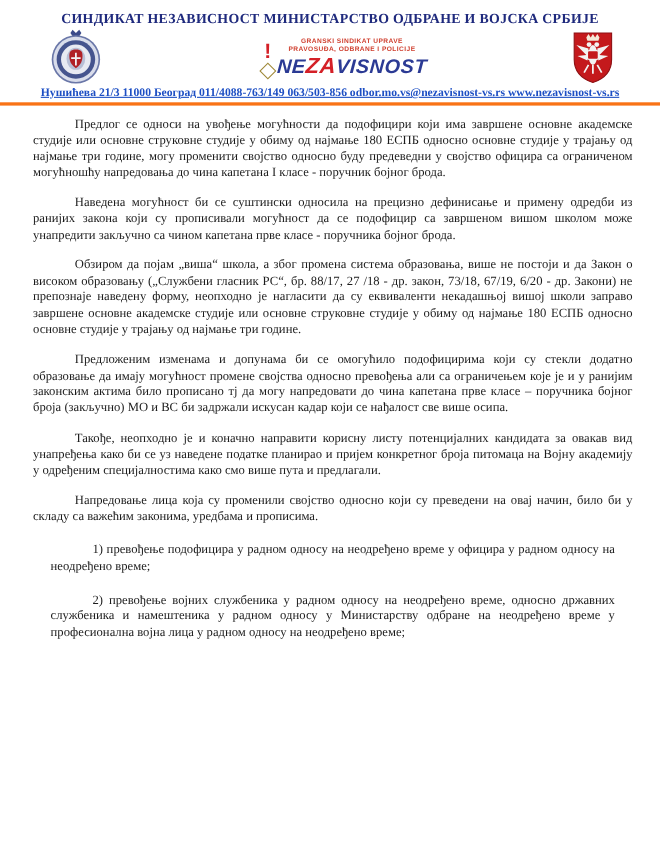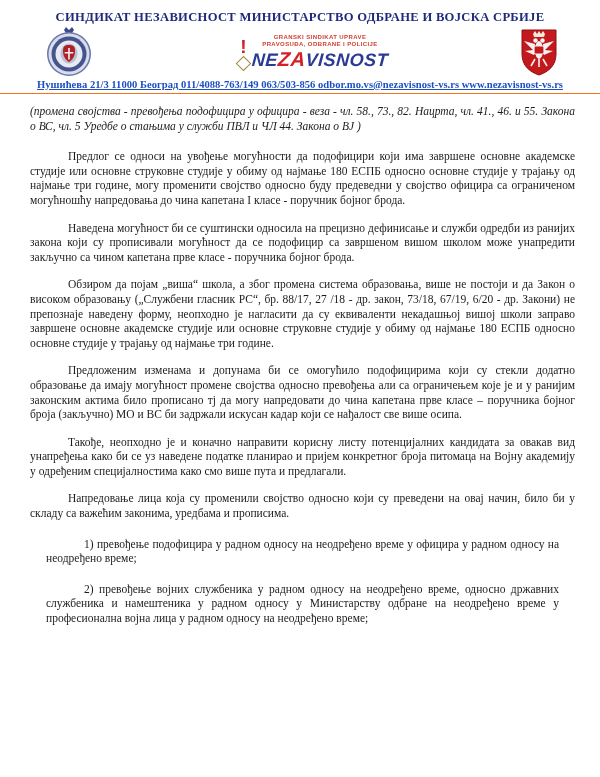--- a/index.html
+++ b/index.html
@@ -81,21 +81,21 @@
   }
   .wordmark .red { color: #d42027; font-size: 20px; }
 
   .contact-line {
     text-align: center;
     font-weight: bold;
     font-size: 10.6px;
     color: #1d4fc4;
     text-decoration: underline;
     margin-top: 2px;
-    border-bottom: 1px solid #f97316;
+    border-bottom: 3px solid #f97316;
     padding-bottom: 3px;
   }
 
   
   .bodytext {
     padding: 10px 25px 0 30px;
     font-size: 11.5px;
     line-height: 14.6px;
     text-align: justify;
   }
@@ -164,23 +164,22 @@
           <path d="M15 31 L11 38 M19 31 L19 39 M23 31 L27 38" stroke="#f2f2f2" stroke-width="1.6"></path>
           <rect x="14" y="18" width="10" height="8" rx="1.5" fill="#c4191c" stroke="#f2f2f2" stroke-width="1.2"></rect>
         </svg>
       </div>
     </div>
 
     <div class="contact-line">Нушићева 21/3 11000 Београд  011/4088-763/149 063/503-856  odbor.mo.vs@nezavisnost-vs.rs  www.nezavisnost-vs.rs</div>
   </div>
 
   <div class="bodytext">
-    <p class="subject">(промена својства - превођења подофицира у официра - веза - чл. 58., 73., 82. Нацрта, чл. 41., 46. и 55. Закона о ВС, чл. 5 Уредбе о стањима у служби ПВЛ и ЧЛ 44. Закона о ВЈ )</p>
     <p>Предлог се односи на увођење могућности да подофицири који има завршене основне академске студије или основне струковне студије у обиму од најмање 180 ЕСПБ односно основне студије у трајању од најмање три године, могу променити својство односно буду предеведни у својство официра са ограниченом могућношћу напредовања до чина капетана I класе - поручник бојног брода.</p>
-    <p>Наведена могућност би се суштински односила на прецизно дефинисање и служби одредби из ранијих закона који су прописивали могућност да се подофицир са завршеном вишом школом може унапредити закључно са чином капетана прве класе - поручника бојног брода.</p>
+    <p>Наведена могућност би се суштински односила на прецизно дефинисање и примену одредби из ранијих закона који су прописивали могућност да се подофицир са завршеном вишом школом може унапредити закључно са чином капетана прве класе - поручника бојног брода.</p>
     <p>Обзиром да појам „виша“ школа, а због промена система образовања, више не постоји и да Закон о високом образовању („Службени гласник РС“, бр. 88/17, 27 /18 - др. закон, 73/18, 67/19, 6/20 - др. Закони) не препознаје наведену форму, неопходно је нагласити да су еквиваленти некадашњој вишој школи заправо завршене основне академске студије или основне струковне студије у обиму од најмање 180 ЕСПБ односно основне студије у трајању од најмање три године.</p>
     <p>Предложеним изменама и допунама би се омогућило подофицирима који су стекли додатно образовање да имају могућност промене својства односно превођења али са ограничењем које је и у ранијим законским актима било прописано тј да могу напредовати до чина капетана прве класе – поручника бојног броја (закључно)  МО и ВС би задржали искусан кадар који се нађалост све више осипа.</p>
     <p>Такође, неопходно је и коначно направити  корисну листу потенцијалних кандидата за овакав вид унапређења како би се уз наведене податке планирао и пријем конкретног броја питомаца на Војну академију у одређеним специјалностима како смо више пута и предлагали.</p>
     <p>Напредовање лица која су променили својство односно који су преведени на овај начин, било би у складу са важећим законима, уредбама и прописима.</p>
     <p class="list-item">1)  превођење подофицира у радном односу на неодређено време у официра у радном односу на неодређено време;</p>
     <p class="list-item">2)  превођење војних службеника у радном односу на неодређено време, односно државних службеника и намештеника у радном односу у Министарству одбране на неодређено време у професионална војна лица у радном односу на неодређено време;</p>
   </div>
 
 </div>
 

